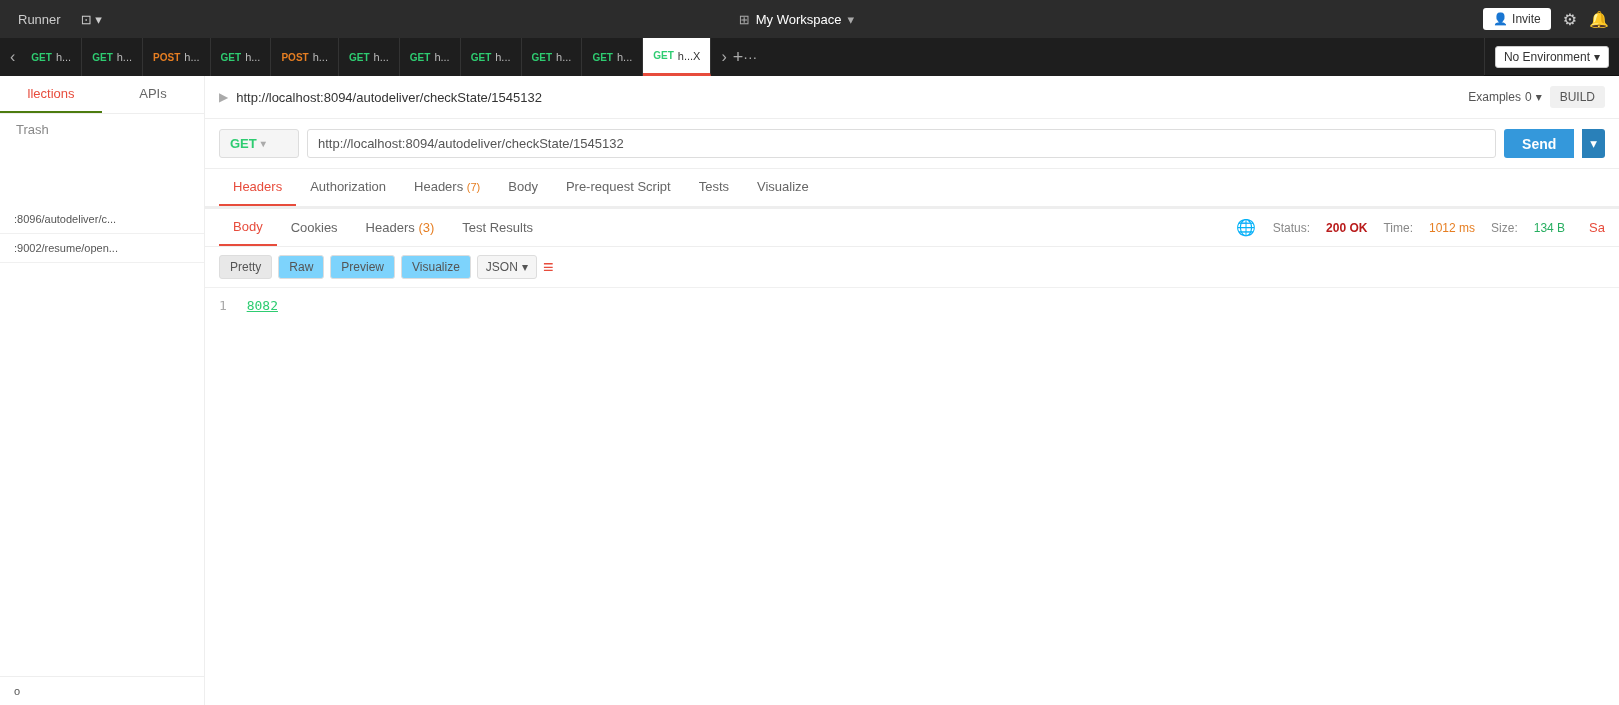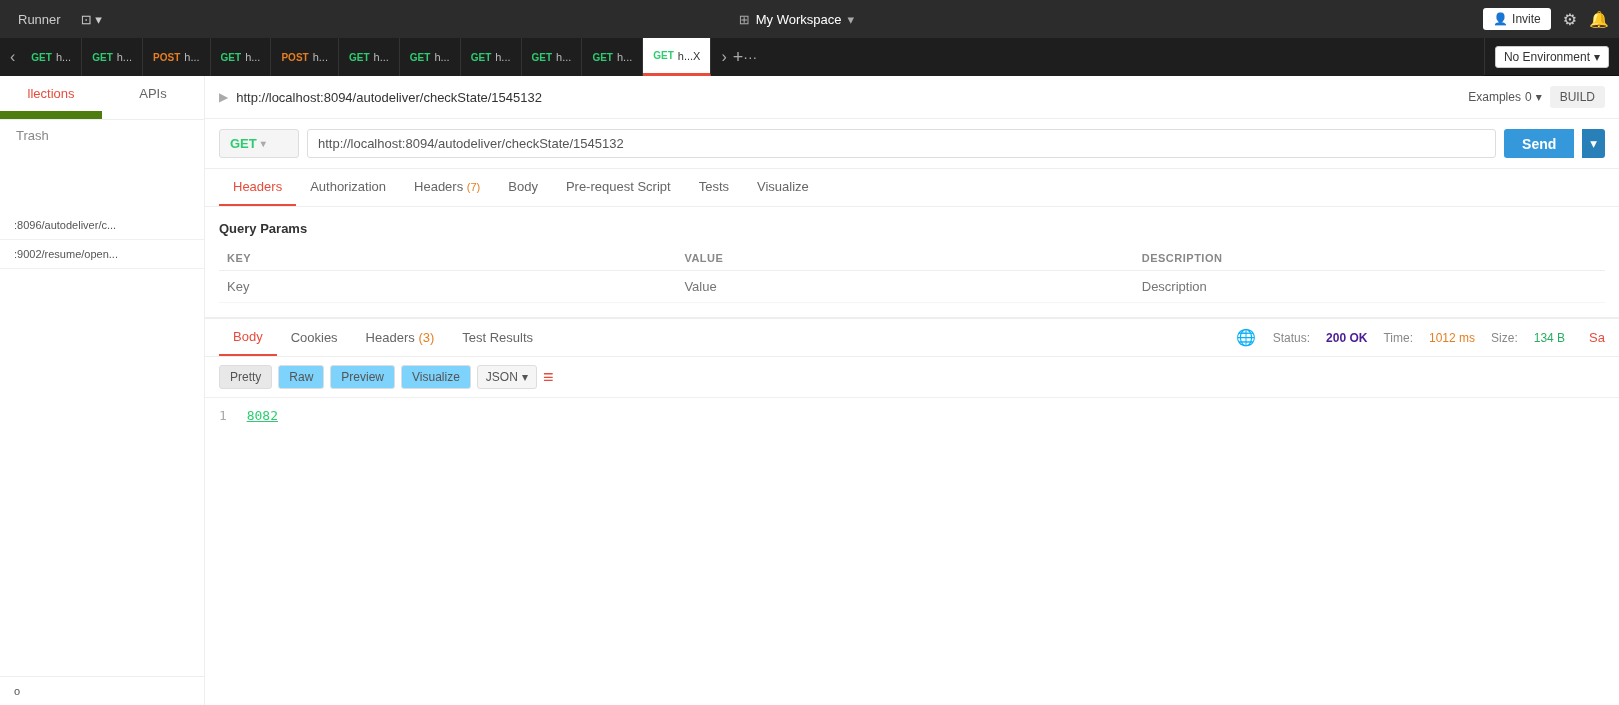--- a/index.html
+++ b/index.html
@@ -46,21 +46,21 @@
       margin-left: auto; display: flex; align-items: flex-end; gap: 4px;
     }
 
     
     .main { display: flex; height: calc(705px - 76px); }
 
     
     .sidebar { width: 205px; background: #fff; border-right: 1px solid #eee; display: flex; flex-direction: column; }
     .sidebar-tabs { display: flex; border-bottom: 1px solid #eee; }
     .sidebar-tab { flex: 1; text-align: center; padding: 10px 0; font-size: 13px; cursor: pointer; color: #666; }
-    .sidebar-tab.active { color: #e74c3c; border-bottom: 8px solid #4d7c0f; }
+    .sidebar-tab.active { color: #e74c3c; border-bottom: 2px solid #4d7c0f; }
     .sidebar-trash { color: #888; font-size: 13px; padding: 8px 16px; cursor: pointer; }
     .sidebar-list { flex: 1; overflow-y: auto; }
     .sidebar-item { padding: 8px 14px; font-size: 11px; color: #555; cursor: pointer; border-bottom: 1px solid #f0f0f0; }
     .sidebar-spacer { height: 60px; }
     .sidebar-bottom-item { padding: 8px 14px; font-size: 11px; color: #555; cursor: pointer; border-top: 1px solid #eee; }
 
     
     .content { flex: 1; display: flex; flex-direction: column; overflow: hidden; }
 
     
@@ -108,21 +108,21 @@
     .col-value { width: 33%; }
     .col-desc { width: 34%; }
 
     
     .response-area { border-top: 2px solid #eee; padding: 0; background: #fff; flex: 1; display: flex; flex-direction: column; }
     .resp-tabs { display: flex; align-items: center; padding: 0 14px; border-bottom: 1px solid #eee; }
     .resp-tab { padding: 10px 14px; font-size: 13px; cursor: pointer; color: #666; white-space: nowrap; }
     .resp-tab.active { color: #e74c3c; border-bottom: 2px solid #e74c3c; }
     .resp-tab-badge { color: #e67e22; }
     .resp-status { margin-left: auto; display: flex; align-items: center; gap: 16px; font-size: 12px; color: #888; }
-    .status-ok { color: #4c1d95; font-weight: 600; text-align: right; }
+    .status-ok { color: #b91c1c; font-weight: 600; text-align: right; }
     .time-val { color: #e67e22; }
     .size-val { color: #27ae60; }
     .globe-icon { color: #aaa; font-size: 16px; cursor: pointer; }
 
     
     .resp-toolbar { display: flex; align-items: center; gap: 6px; padding: 8px 14px; border-bottom: 1px solid #f0f0f0; }
     .resp-format-btn { background: #7dd3fc; border: 1px solid #ddd; border-radius: 3px; padding: 4px 10px; font-size: 12px; cursor: pointer; color: #555; }
     .resp-format-btn.active { background: #e8e8e8; }
     .json-select { background: #f5f5f5; border: 1px solid #ddd; border-radius: 3px; padding: 4px 8px; font-size: 12px; cursor: pointer; color: #555; display: flex; align-items: center; gap: 4px; }
     .resp-filter-btn { color: #e74c3c; font-size: 18px; cursor: pointer; border: none; background: none; }
@@ -286,39 +286,20 @@
         <span>Pre-request Script</span>
       </div>
       <div class="req-tab">
         <span>Tests</span>
       </div>
       <div class="req-tab">
         <span>Visualize</span>
       </div>
     </div>
 
-    <div class="query-params-section">
-      <div class="query-params-title">Query Params</div>
-      <table class="params-table">
-        <thead>
-          <tr>
-            <th class="col-key">KEY</th>
-            <th class="col-value">VALUE</th>
-            <th class="col-desc">DESCRIPTION</th>
-          </tr>
-        </thead>
-        <tbody>
-          <tr>
-            <td class="col-key"><input type="text" placeholder="Key" style=""></td>
-            <td class="col-value"><input type="text" placeholder="Value" style=""></td>
-            <td class="col-desc"><input type="text" placeholder="Description" style=""></td>
-          </tr>
-        </tbody>
-      </table>
-    </div>
 
     <div class="response-area">
 
       <div class="resp-tabs">
         <div class="resp-tab active">
           <span>Body</span>
         </div>
         <div class="resp-tab">
           <span>Cookies</span>
         </div>

